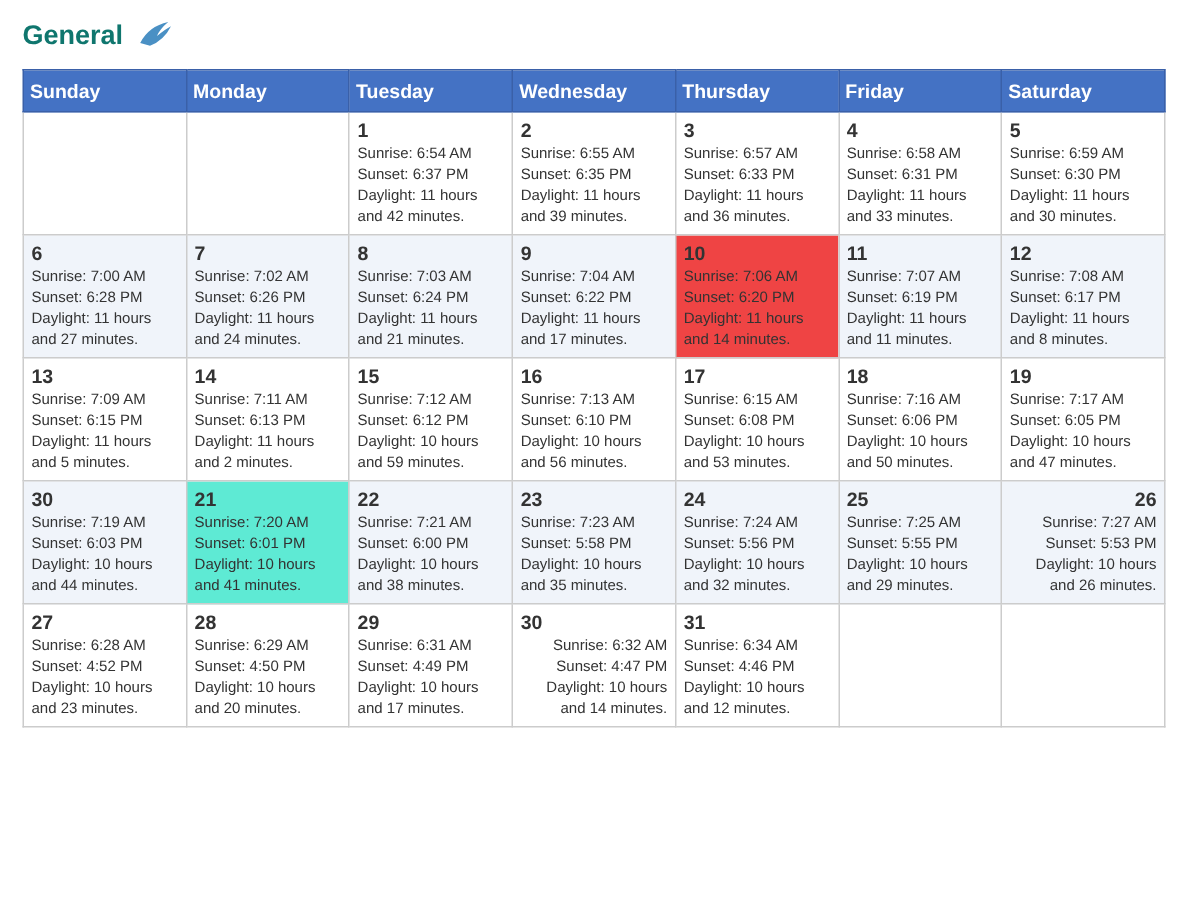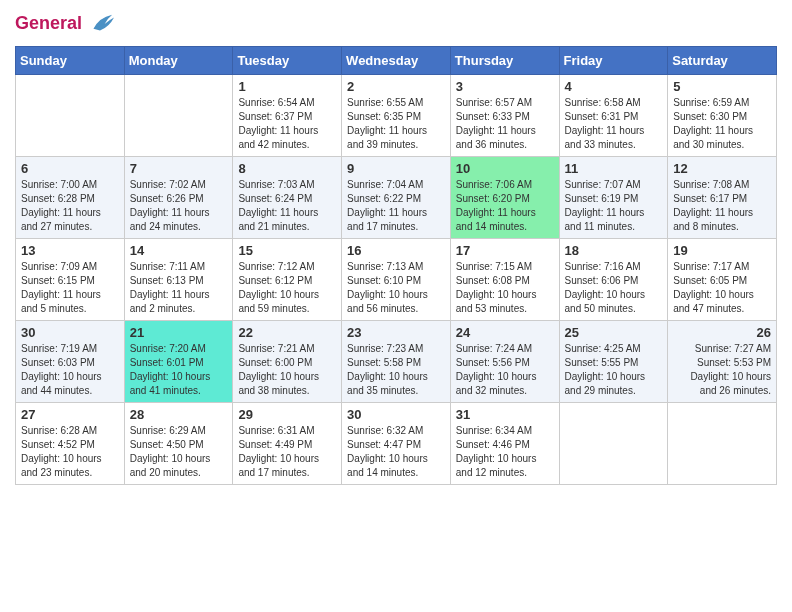--- a/index.html
+++ b/index.html
@@ -19,21 +19,21 @@
     .logo {
       display: flex;
       align-items: center;
       gap: 0;
     }
     .logo-text {
       font-size: 18px;
       font-weight: bold;
       line-height: 1.1;
     }
-    .logo-general { color: #be185d; }
+    .logo-general { color: #0f766e; }
     .logo-blue { color: #4a90c4; }
     .logo-icon {
       width: 28px;
       height: 28px;
       margin-left: 2px;
     }
     .title-area {
       text-align: right;
     }
     .month-title {
@@ -176,21 +176,21 @@
           <div class="day-info" style="white-space: pre-line;">Sunrise: 7:03 AM
 Sunset: 6:24 PM
 Daylight: 11 hours and 21 minutes.</div>
         </td>
         <td style="background: rgb(240, 244, 250);">
           <span class="day-number">9</span>
           <div class="day-info" style="white-space: pre-line;">Sunrise: 7:04 AM
 Sunset: 6:22 PM
 Daylight: 11 hours and 17 minutes.</div>
         </td>
-        <td style="background: #86efac;">
+        <td style="background: #ef4444;">
           <span class="day-number">10</span>
           <div class="day-info" style="white-space: pre-line;">Sunrise: 7:06 AM
 Sunset: 6:20 PM
 Daylight: 11 hours and 14 minutes.</div>
         </td>
         <td style="background: rgb(240, 244, 250);">
           <span class="day-number">11</span>
           <div class="day-info" style="white-space: pre-line;">Sunrise: 7:07 AM
 Sunset: 6:19 PM
 Daylight: 11 hours and 11 minutes.</div>
@@ -222,21 +222,21 @@
 Daylight: 10 hours and 59 minutes.</div>
         </td>
         <td>
           <span class="day-number">16</span>
           <div class="day-info" style="white-space: pre-line;">Sunrise: 7:13 AM
 Sunset: 6:10 PM
 Daylight: 10 hours and 56 minutes.</div>
         </td>
         <td>
           <span class="day-number">17</span>
-          <div class="day-info" style="white-space: pre-line;">Sunrise: 7:15 AM
+          <div class="day-info" style="white-space: pre-line;">Sunrise: 6:15 AM
 Sunset: 6:08 PM
 Daylight: 10 hours and 53 minutes.</div>
         </td>
         <td>
           <span class="day-number">18</span>
           <div class="day-info" style="white-space: pre-line;">Sunrise: 7:16 AM
 Sunset: 6:06 PM
 Daylight: 10 hours and 50 minutes.</div>
         </td>
         <td>
@@ -272,21 +272,21 @@
 Daylight: 10 hours and 35 minutes.</div>
         </td>
         <td style="background: rgb(240, 244, 250);">
           <span class="day-number">24</span>
           <div class="day-info" style="white-space: pre-line;">Sunrise: 7:24 AM
 Sunset: 5:56 PM
 Daylight: 10 hours and 32 minutes.</div>
         </td>
         <td style="background: rgb(240, 244, 250);">
           <span class="day-number">25</span>
-          <div class="day-info" style="white-space: pre-line;">Sunrise: 4:25 AM
+          <div class="day-info" style="white-space: pre-line;">Sunrise: 7:25 AM
 Sunset: 5:55 PM
 Daylight: 10 hours and 29 minutes.</div>
         </td>
         <td style="background: rgb(240, 244, 250); text-align: right;">
           <span class="day-number">26</span>
           <div class="day-info" style="white-space: pre-line;">Sunrise: 7:27 AM
 Sunset: 5:53 PM
 Daylight: 10 hours and 26 minutes.</div>
         </td>
       </tr>
@@ -304,21 +304,21 @@
 Daylight: 10 hours and 20 minutes.</div>
         </td>
         <td>
           <span class="day-number">29</span>
           <div class="day-info" style="white-space: pre-line;">Sunrise: 6:31 AM
 Sunset: 4:49 PM
 Daylight: 10 hours and 17 minutes.</div>
         </td>
         <td>
           <span class="day-number">30</span>
-          <div class="day-info" style="white-space: pre-line;">Sunrise: 6:32 AM
+          <div class="day-info" style="white-space: pre-line; text-align: right;">Sunrise: 6:32 AM
 Sunset: 4:47 PM
 Daylight: 10 hours and 14 minutes.</div>
         </td>
         <td>
           <span class="day-number">31</span>
           <div class="day-info" style="white-space: pre-line;">Sunrise: 6:34 AM
 Sunset: 4:46 PM
 Daylight: 10 hours and 12 minutes.</div>
         </td>
         <td class="empty-cell"></td>

